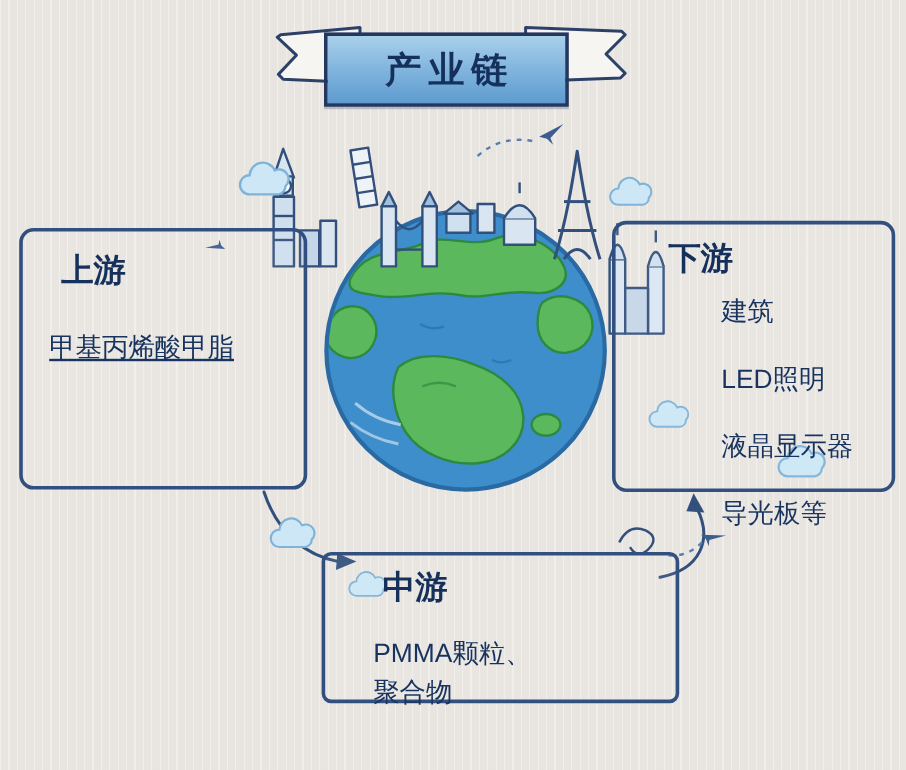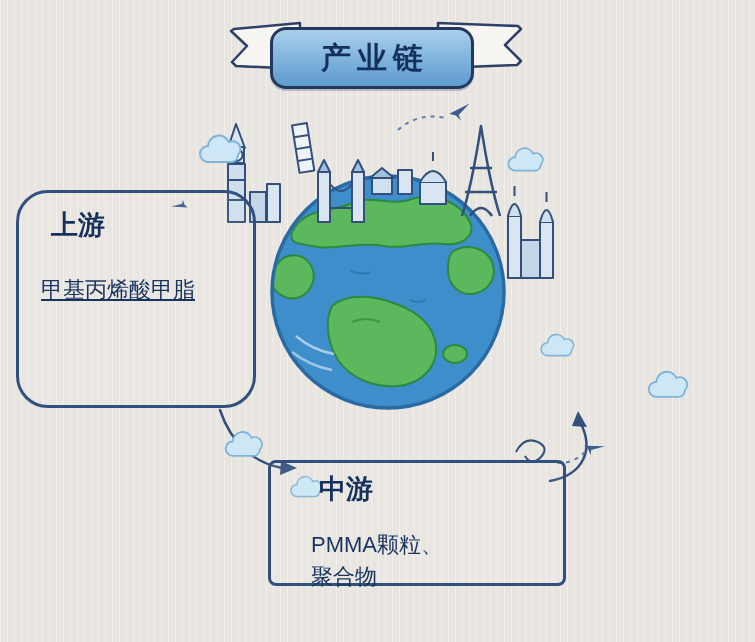--- a/index.html
+++ b/index.html
@@ -16,33 +16,33 @@
     background-image:repeating-linear-gradient(90deg,
       rgba(255,255,255,.28) 0 1px, rgba(0,0,0,0.012) 1px 7px);
   }
   .art{position:absolute;left:0;top:0;z-index:1;pointer-events:none;}
 
   
   .banner-panel{
     position:absolute;z-index:3;
     left:270px;top:27px;width:198px;height:56px;
     background:linear-gradient(180deg,#a9d0ea 0%,#7db2dc 55%,#5f9bcf 100%);
-    border:3px solid #24375f;border-radius:16px;
+    border:3px solid #24375f;border-radius:0;
     display:flex;align-items:center;justify-content:center;
     box-shadow:0 2px 0 rgba(36,55,95,.25);
   }
   .banner-title{
     font-size:30px;font-weight:bold;color:#16305c;letter-spacing:6px;
     text-indent:6px;
   }
 
   
   .box{
     position:absolute;z-index:2;
-    border:3px solid #31507f;border-radius:32px;
+    border:3px solid #31507f;border-radius:12px;
     color:#18335e;background:rgba(255,255,255,0.06);
   }
   .box-title{font-weight:bold;font-size:27px;color:#16305c;}
   .box-body{font-size:22px;line-height:1.5;color:#18335e;}
 
   .box-upstream{left:16px;top:190px;width:234px;height:212px;}
   .box-upstream .box-title{margin:14px 0 0 32px;}
   .box-upstream .box-body{margin:30px 0 16px 22px;text-decoration:underline;}
 
   .box-downstream{left:510px;top:184px;width:230px;height:220px;}
@@ -198,20 +198,29 @@
     <span class="banner-title">产业链</span>
   </div>
 
   <div class="box box-upstream">
     <div class="box-title">上游</div>
     <div class="box-body">
       <div>甲基丙烯酸甲脂</div>
     </div>
   </div>
 
+  <div class="box box-downstream">
+    <div class="box-title">下游</div>
+    <div class="box-body">
+      <span class="ds-item">建筑</span>
+      <span class="ds-item">LED照明</span>
+      <span class="ds-item">液晶显示器</span>
+      <span class="ds-item">导光板等</span>
+    </div>
+  </div>
 
   <div class="box box-midstream">
     <div class="box-title">中游</div>
     <div class="box-body">
       <div>PMMA颗粒、</div>
       <div>聚合物</div>
     </div>
   </div>
 
 </div>

